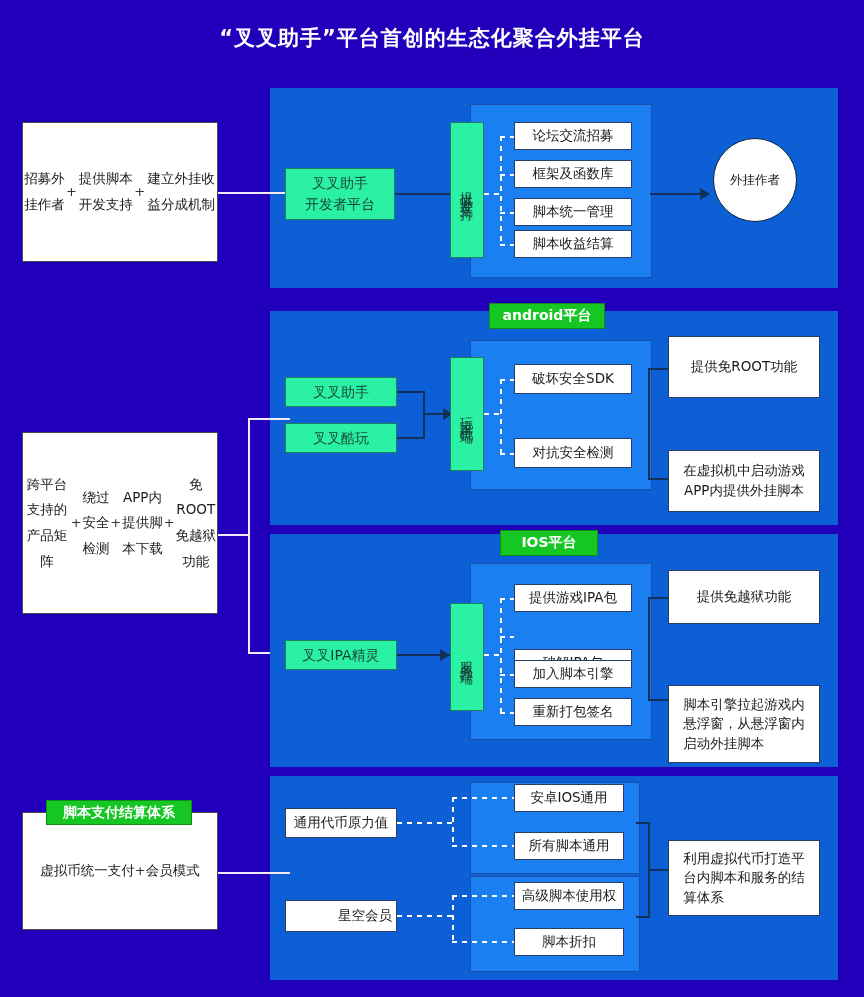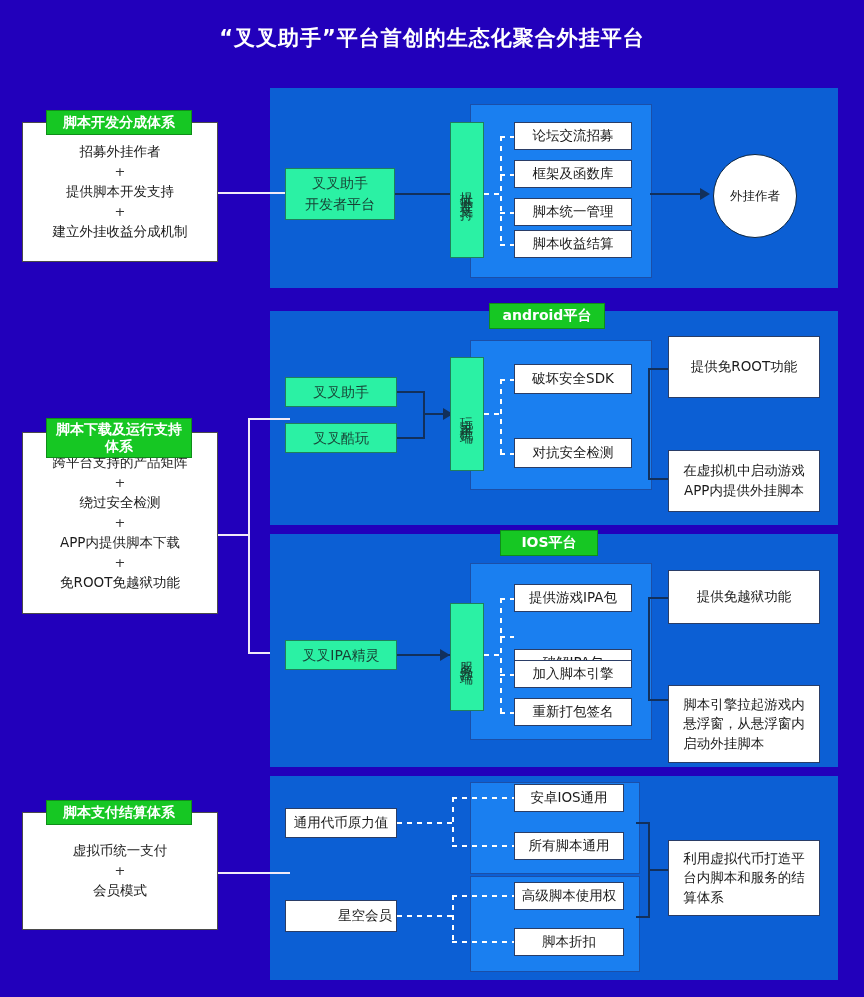--- a/index.html
+++ b/index.html
@@ -29,21 +29,21 @@
   .wbox{
     position:absolute;background:#ffffff;border:1px solid #2a3d66;
     box-sizing:border-box;color:#1a1a1a;
     display:flex;align-items:center;justify-content:center;
     text-align:center;line-height:1.45;
   }
 
   
   .syscard{
     position:absolute;background:#ffffff;border:1px solid #4a4a4a;
-    box-sizing:border-box;display:flex;flex-direction:column;
+    box-sizing:border-box;display:flex;flex-direction:row;
     align-items:center;justify-content:center;color:#1b1b1b;
     font-size:13.5px;line-height:1.9;text-align:center;
   }
   .syscard .plus{font-size:13px;line-height:1.1;color:#333;}
 
   
   .badge{
     position:absolute;background:#16c723;border:1px solid #0f8d19;
     box-sizing:border-box;color:#ffffff;font-weight:bold;
     display:flex;align-items:center;justify-content:center;
@@ -90,21 +90,20 @@
   <div class="panel" style="left:270px;top:88px;width:568px;height:200px;"></div>
   <div class="subpanel" style="left:470px;top:104px;width:180px;height:172px;"></div>
 
   <div class="syscard" style="left:22px;top:122px;width:196px;height:140px;">
     <span>招募外挂作者</span>
     <span class="plus">+</span>
     <span>提供脚本开发支持</span>
     <span class="plus">+</span>
     <span>建立外挂收益分成机制</span>
   </div>
-  <div class="badge" style="left:46px;top:110px;width:146px;height:25px;">脚本开发分成体系</div>
 
   <div class="ln-w" style="left:218px;top:192px;width:72px;height:2px;"></div>
 
   <div class="gbox" style="left:285px;top:168px;width:110px;height:52px;line-height:1.5;">
     <span style="white-space:pre-line;">叉叉助手
 开发者平台</span>
   </div>
 
   <div class="ln" style="left:395px;top:193px;width:55px;height:2px;"></div>
 
@@ -117,36 +116,35 @@
   <div class="ln-d dash-h" style="left:500px;top:212px;width:14px;height:2px;"></div>
   <div class="ln-d dash-h" style="left:500px;top:244px;width:14px;height:2px;"></div>
 
   <div class="wbox" style="left:514px;top:122px;width:118px;height:28px;font-size:13.5px;">论坛交流招募</div>
   <div class="wbox" style="left:514px;top:160px;width:118px;height:28px;font-size:13.5px;">框架及函数库</div>
   <div class="wbox" style="left:514px;top:198px;width:118px;height:28px;font-size:13.5px;">脚本统一管理</div>
   <div class="wbox" style="left:514px;top:230px;width:118px;height:28px;font-size:13.5px;">脚本收益结算</div>
 
   <div class="ln" style="left:650px;top:193px;width:57px;height:2px;"></div>
   <div class="arrow" style="left:700px;top:188px;"></div>
-  <div class="circ" style="left:713px;top:154px;width:82px;height:82px;font-family:Liberation Mono, monospace;">外挂作者</div>
+  <div class="circ" style="left:713px;top:138px;width:82px;height:82px;font-family:Liberation Mono, monospace;">外挂作者</div>
 
   <div class="panel" style="left:270px;top:311px;width:568px;height:214px;"></div>
   <div class="subpanel" style="left:470px;top:340px;width:180px;height:148px;"></div>
   <div class="badge" style="left:489px;top:303px;width:116px;height:26px;">android平台</div>
 
   <div class="syscard" style="left:22px;top:432px;width:196px;height:182px;">
     <span>跨平台支持的产品矩阵</span>
     <span class="plus">+</span>
     <span>绕过安全检测</span>
     <span class="plus">+</span>
     <span>APP内提供脚本下载</span>
     <span class="plus">+</span>
     <span>免ROOT免越狱功能</span>
   </div>
-  <div class="badge" style="left:46px;top:418px;width:146px;height:40px;padding:0 4px;">脚本下载及运行支持体系</div>
 
   <div class="ln-w" style="left:218px;top:534px;width:32px;height:2px;"></div>
   <div class="ln-w" style="left:248px;top:418px;width:2px;height:236px;"></div>
   <div class="ln-w" style="left:248px;top:418px;width:42px;height:2px;"></div>
   <div class="ln-w" style="left:248px;top:652px;width:42px;height:2px;"></div>
 
   <div class="gbox" style="left:285px;top:377px;width:112px;height:30px;">叉叉助手</div>
   <div class="gbox" style="left:285px;top:423px;width:112px;height:30px;">叉叉酷玩</div>
 
   <div class="ln" style="left:397px;top:391px;width:28px;height:2px;"></div>

